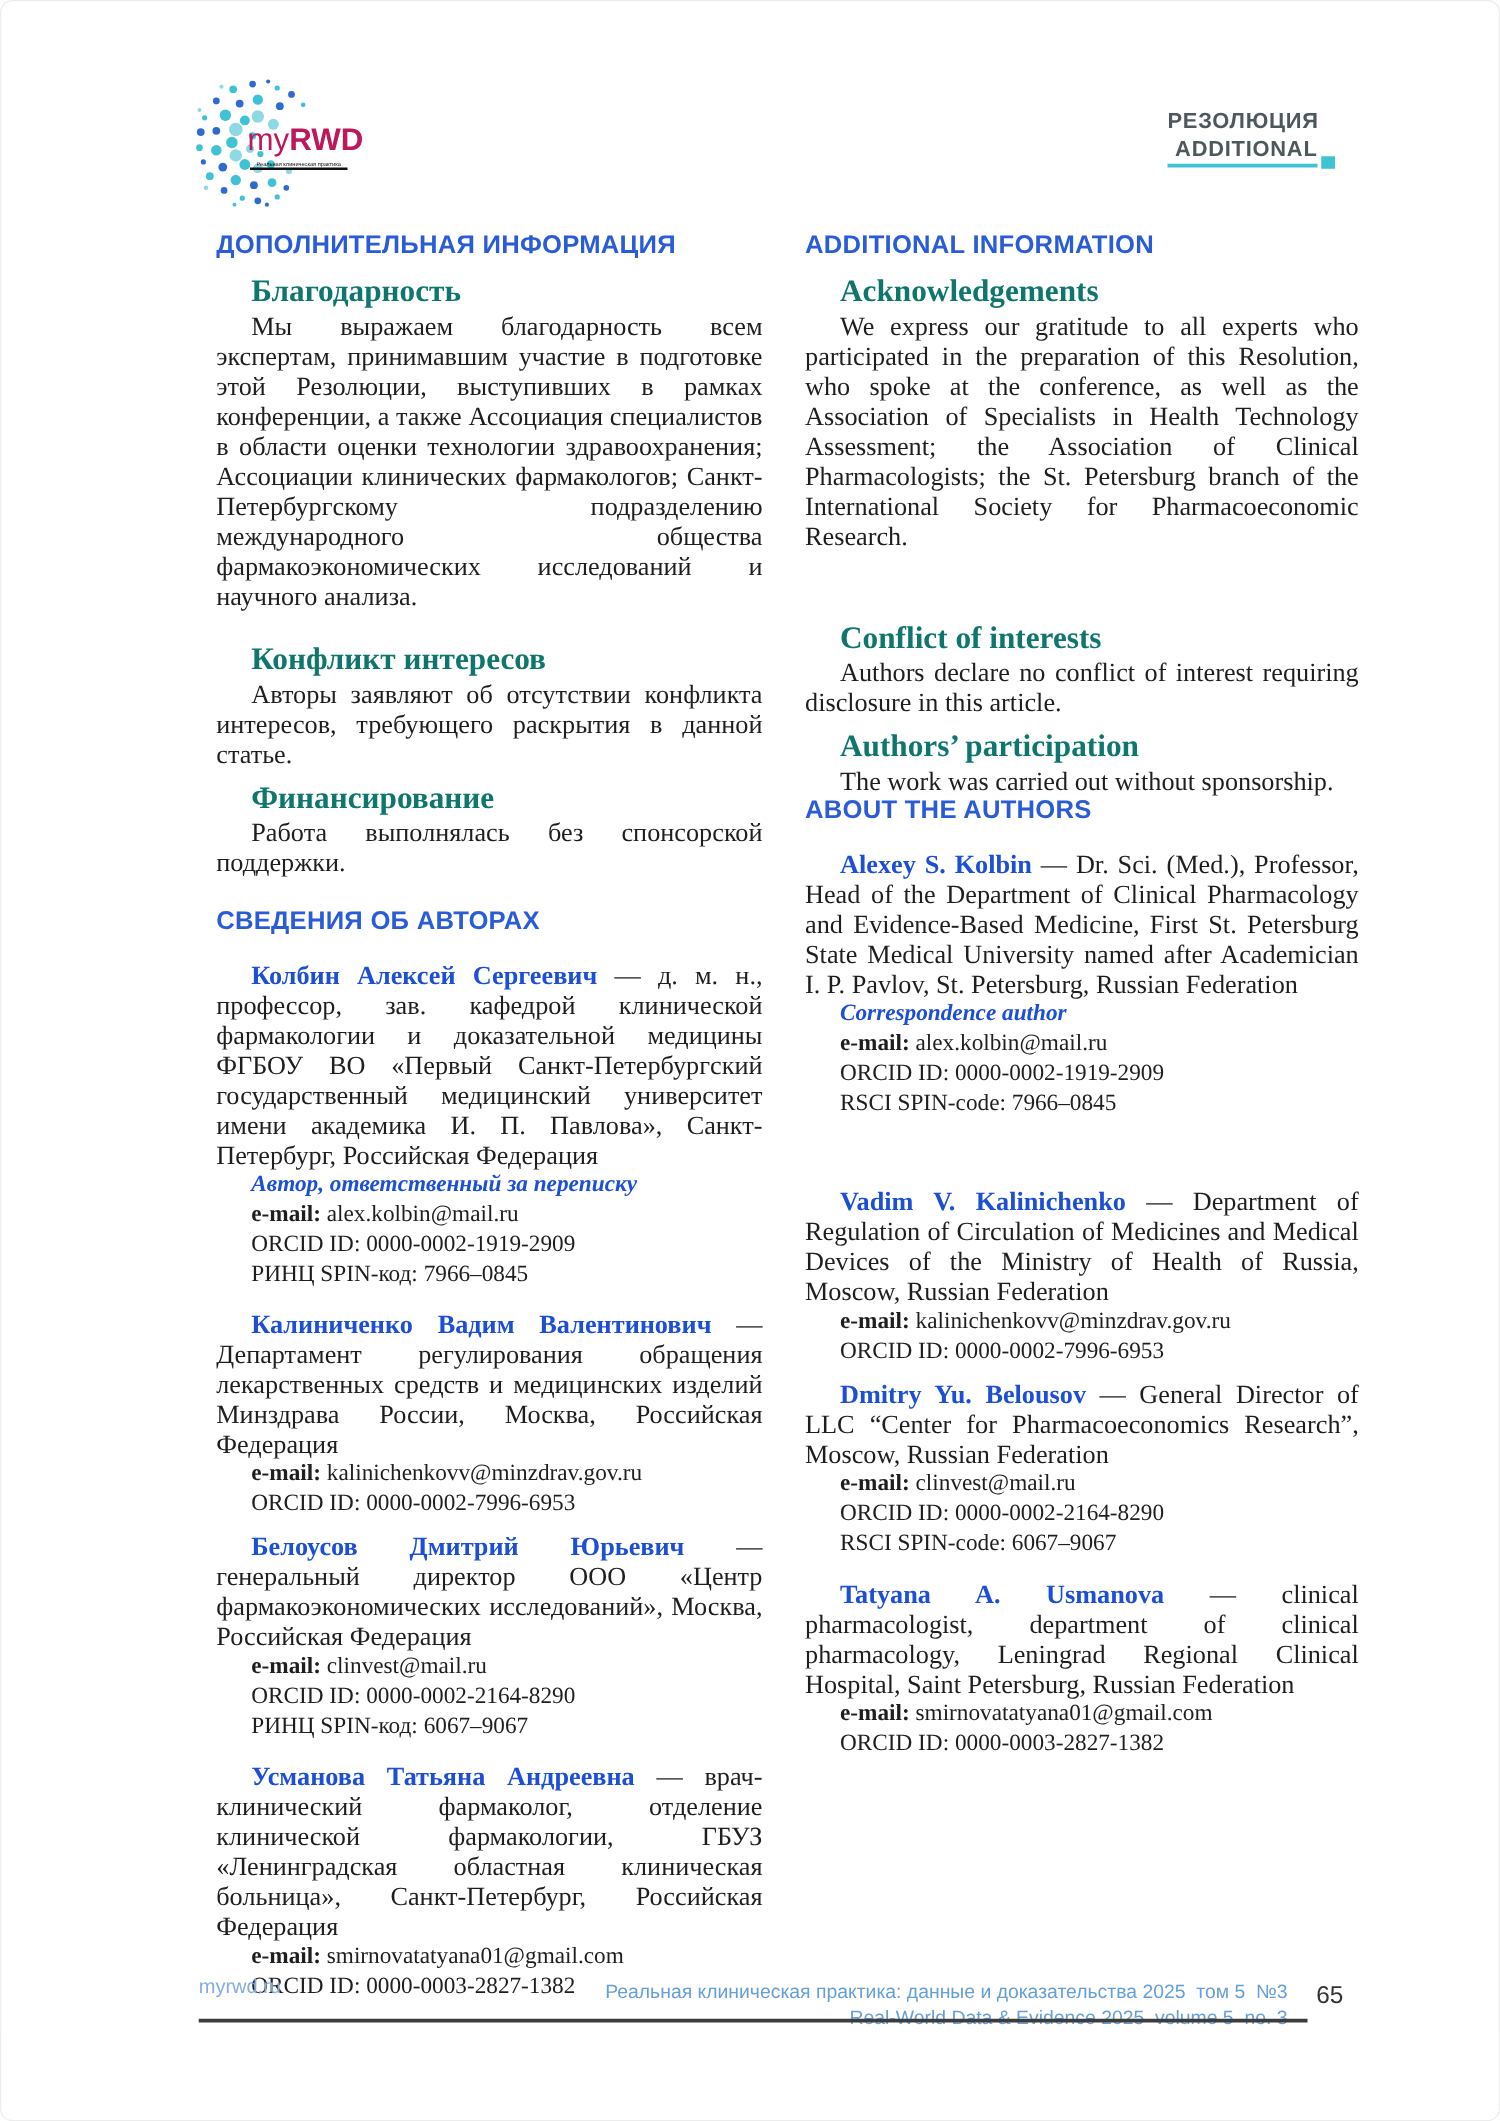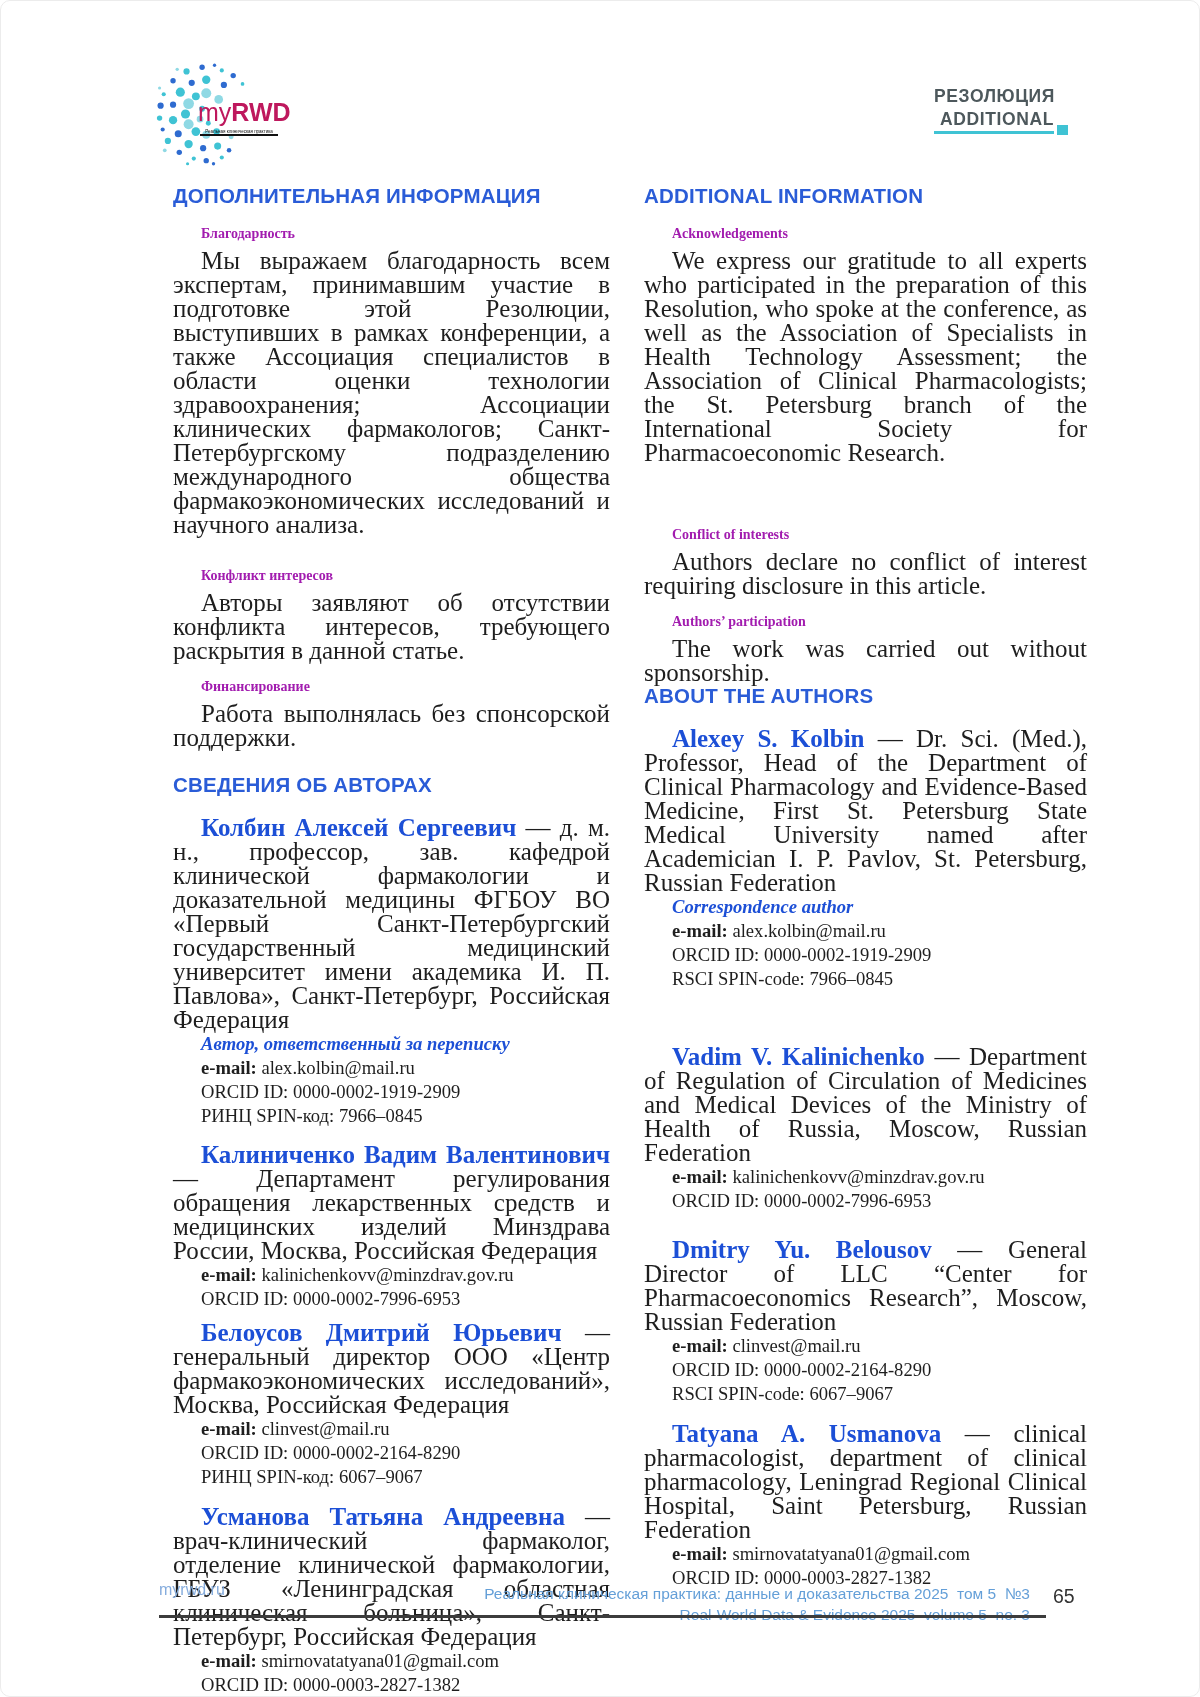--- a/index.html
+++ b/index.html
@@ -25,23 +25,23 @@
   .res-line{position:absolute;left:0;top:46px;width:120px;height:3px;background:#3fc3d4;}
   .res-sq{position:absolute;left:123px;top:40px;width:11px;height:10px;background:#3fc3d4;}
 
   
   .col{position:absolute;top:184px;}
   .col-left{left:172px;width:437px;}
   .col-right{left:643px;width:443px;}
 
   .sec-h{font-family:"Liberation Sans",sans-serif;font-weight:700;font-size:20.5px;
          line-height:22px;color:#2a5cd7;margin:0;letter-spacing:0.2px;}
-  .sub-h{font-weight:700;font-size:14px;line-height:24px;color:#a21caf;
+  .sub-h{font-weight:700;font-size:25px;line-height:24px;color:#0f766e;
          margin:15px 0 0;padding-left:28px;}
-  .para{font-size:25px;line-height:24px;color:#1e1e1e;text-align:justify;
+  .para{font-size:21px;line-height:24px;color:#1e1e1e;text-align:justify;
         text-indent:28px;margin:3px 0 0;}
   .author{margin-top:15px;}
   .detail{font-size:18.6px;line-height:24px;color:#1e1e1e;margin:0;padding-left:28px;}
   .detail b{font-weight:700;}
   .corr{font-style:italic;font-weight:700;font-size:18.6px;line-height:24px;
         color:#1c4fd6;margin:0;padding-left:28px;}
   .a-name{color:#1c4fd6;font-weight:700;}
 
   
   .f-site{position:absolute;left:158px;top:1580px;font-family:"Liberation Sans",sans-serif;
@@ -181,21 +181,21 @@
       <p class="detail"><span>ORCID ID:</span> <span>0000-0002-1919-2909</span></p>
       <p class="detail"><span>RSCI SPIN-code:</span> <span>7966–0845</span></p>
     </div>
 
     <div class="author" style="margin-top:54px">
       <p class="para"><span class="a-name">Vadim V. Kalinichenko</span> <span>— Department of Regulation of Circulation of Medicines and Medical Devices of the Ministry of Health of Russia, Moscow, Russian Federation</span></p>
       <p class="detail"><b>e-mail:</b> <span>kalinichenkovv@minzdrav.gov.ru</span></p>
       <p class="detail"><span>ORCID ID:</span> <span>0000-0002-7996-6953</span></p>
     </div>
 
-    <div class="author" style="margin-top:25px">
+    <div class="author" style="margin-top:10px">
       <p class="para"><span class="a-name">Dmitry Yu. Belousov</span> <span>— General Director of LLC “Center for Pharmacoeconomics Research”, Moscow, Russian Federation</span></p>
       <p class="detail"><b>e-mail:</b> <span>clinvest@mail.ru</span></p>
       <p class="detail"><span>ORCID ID:</span> <span>0000-0002-2164-8290</span></p>
       <p class="detail"><span>RSCI SPIN-code:</span> <span>6067–9067</span></p>
     </div>
 
     <div class="author" style="margin-top:16px">
       <p class="para"><span class="a-name">Tatyana A. Usmanova</span> <span>— clinical pharmacologist, department of clinical pharmacology, Leningrad Regional Clinical Hospital, Saint Petersburg, Russian Federation</span></p>
       <p class="detail"><b>e-mail:</b> <span>smirnovatatyana01@gmail.com</span></p>
       <p class="detail"><span>ORCID ID:</span> <span>0000-0003-2827-1382</span></p>

